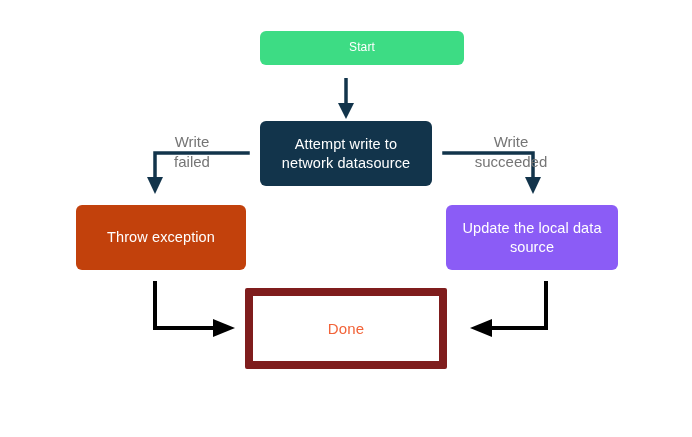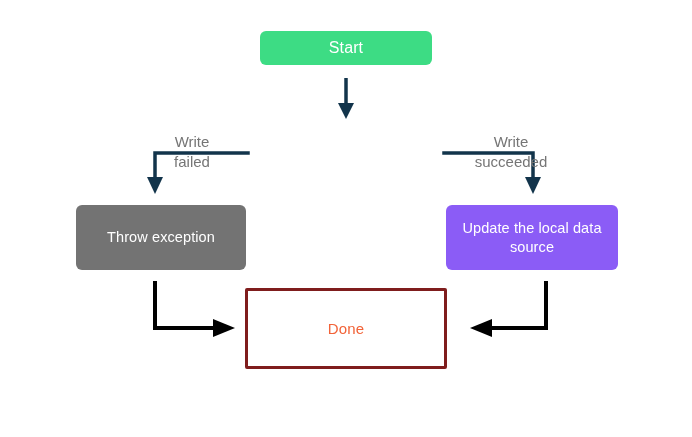--- a/index.html
+++ b/index.html
@@ -33,42 +33,42 @@
     justify-content: center;
     text-align: center;
     border-radius: 6px;
     line-height: 1.28;
     letter-spacing: 0.1px;
     z-index: 2;
   }
   .node-start {
     left: 260px;
     top: 31px;
-    width: 172px;
+    width: 204px;
     height: 34px;
     background: #3ddc84;
     color: #ffffff;
-    font-size: 16px;
+    font-size: 12px;
   }
   .node-attempt {
     left: 260px;
     top: 121px;
     width: 172px;
     height: 65px;
     background: #12344b;
     color: #ffffff;
     font-size: 14.5px;
     padding: 0 12px;
   }
   .node-throw {
     left: 76px;
     top: 205px;
     width: 170px;
     height: 65px;
-    background: #737373;
+    background: #c2410c;
     color: #ffffff;
     font-size: 14.5px;
     padding: 0 4px;
     text-align: right;
   }
   .node-update {
     left: 446px;
     top: 205px;
     width: 172px;
     height: 65px;
@@ -76,21 +76,21 @@
     color: #ffffff;
     font-size: 14.5px;
     padding: 0 12px;
   }
   .node-done {
     left: 245px;
     top: 288px;
     width: 202px;
     height: 81px;
     background: #ffffff;
-    border: 3px solid #7f1d1d;
+    border: 8px solid #7f1d1d;
     border-radius: 2px;
     color: #f26338;
     font-size: 15px;
   }
   .edge-label {
     position: absolute;
     text-align: center;
     color: #757575;
     font-size: 15px;
     line-height: 1.33;
@@ -139,20 +139,23 @@
     <g>
       <path d="M 546,283 L 546,328 L 490,328" fill="none" stroke="#000000" stroke-width="4" stroke-linecap="square" stroke-linejoin="miter"></path>
       <polygon points="492,319 492,337 470,328" fill="#000000"></polygon>
     </g>
   </svg>
 
   <div class="node node-start">
     <span>Start</span>
   </div>
 
+  <div class="node node-attempt">
+    <span>Attempt write to network datasource</span>
+  </div>
 
   <div class="node node-throw">
     <span>Throw exception</span>
   </div>
 
   <div class="node node-update">
     <span>Update the local data source</span>
   </div>
 
   <div class="node node-done">

